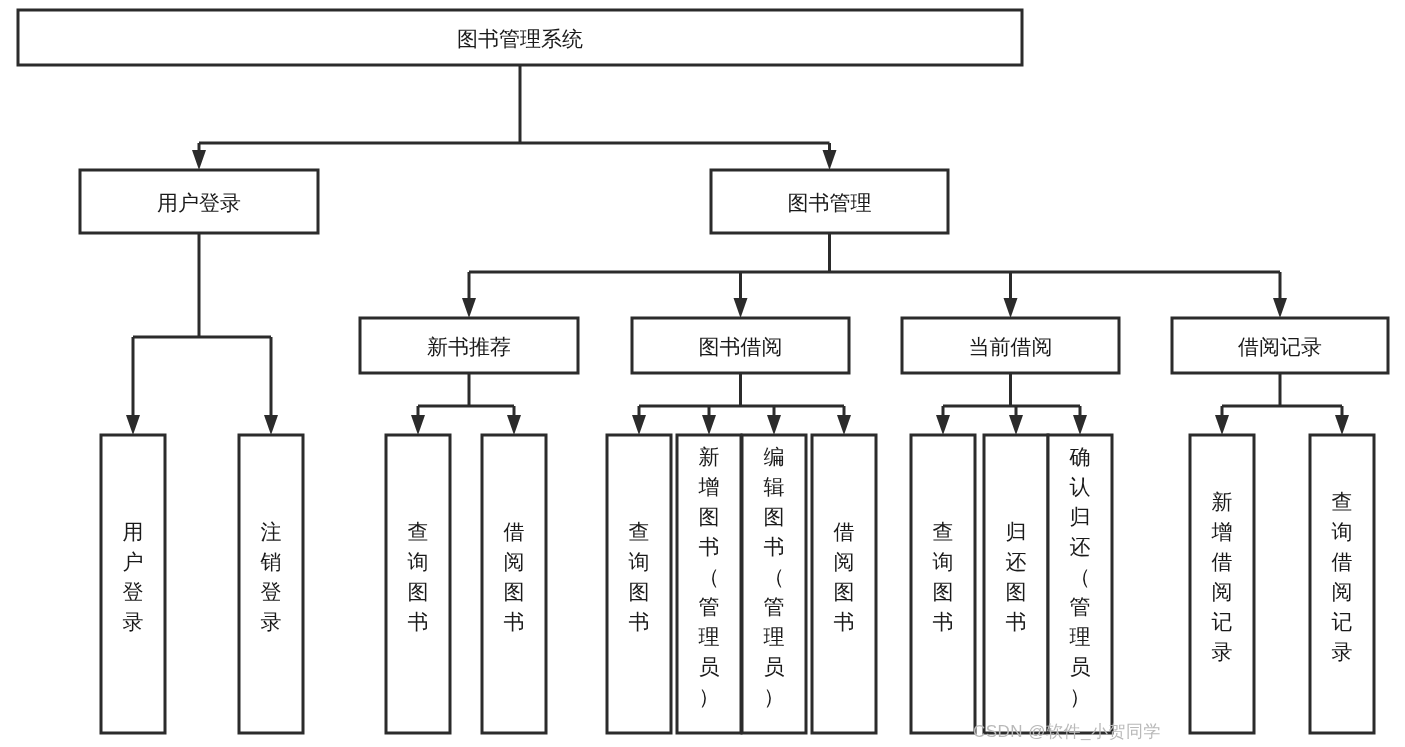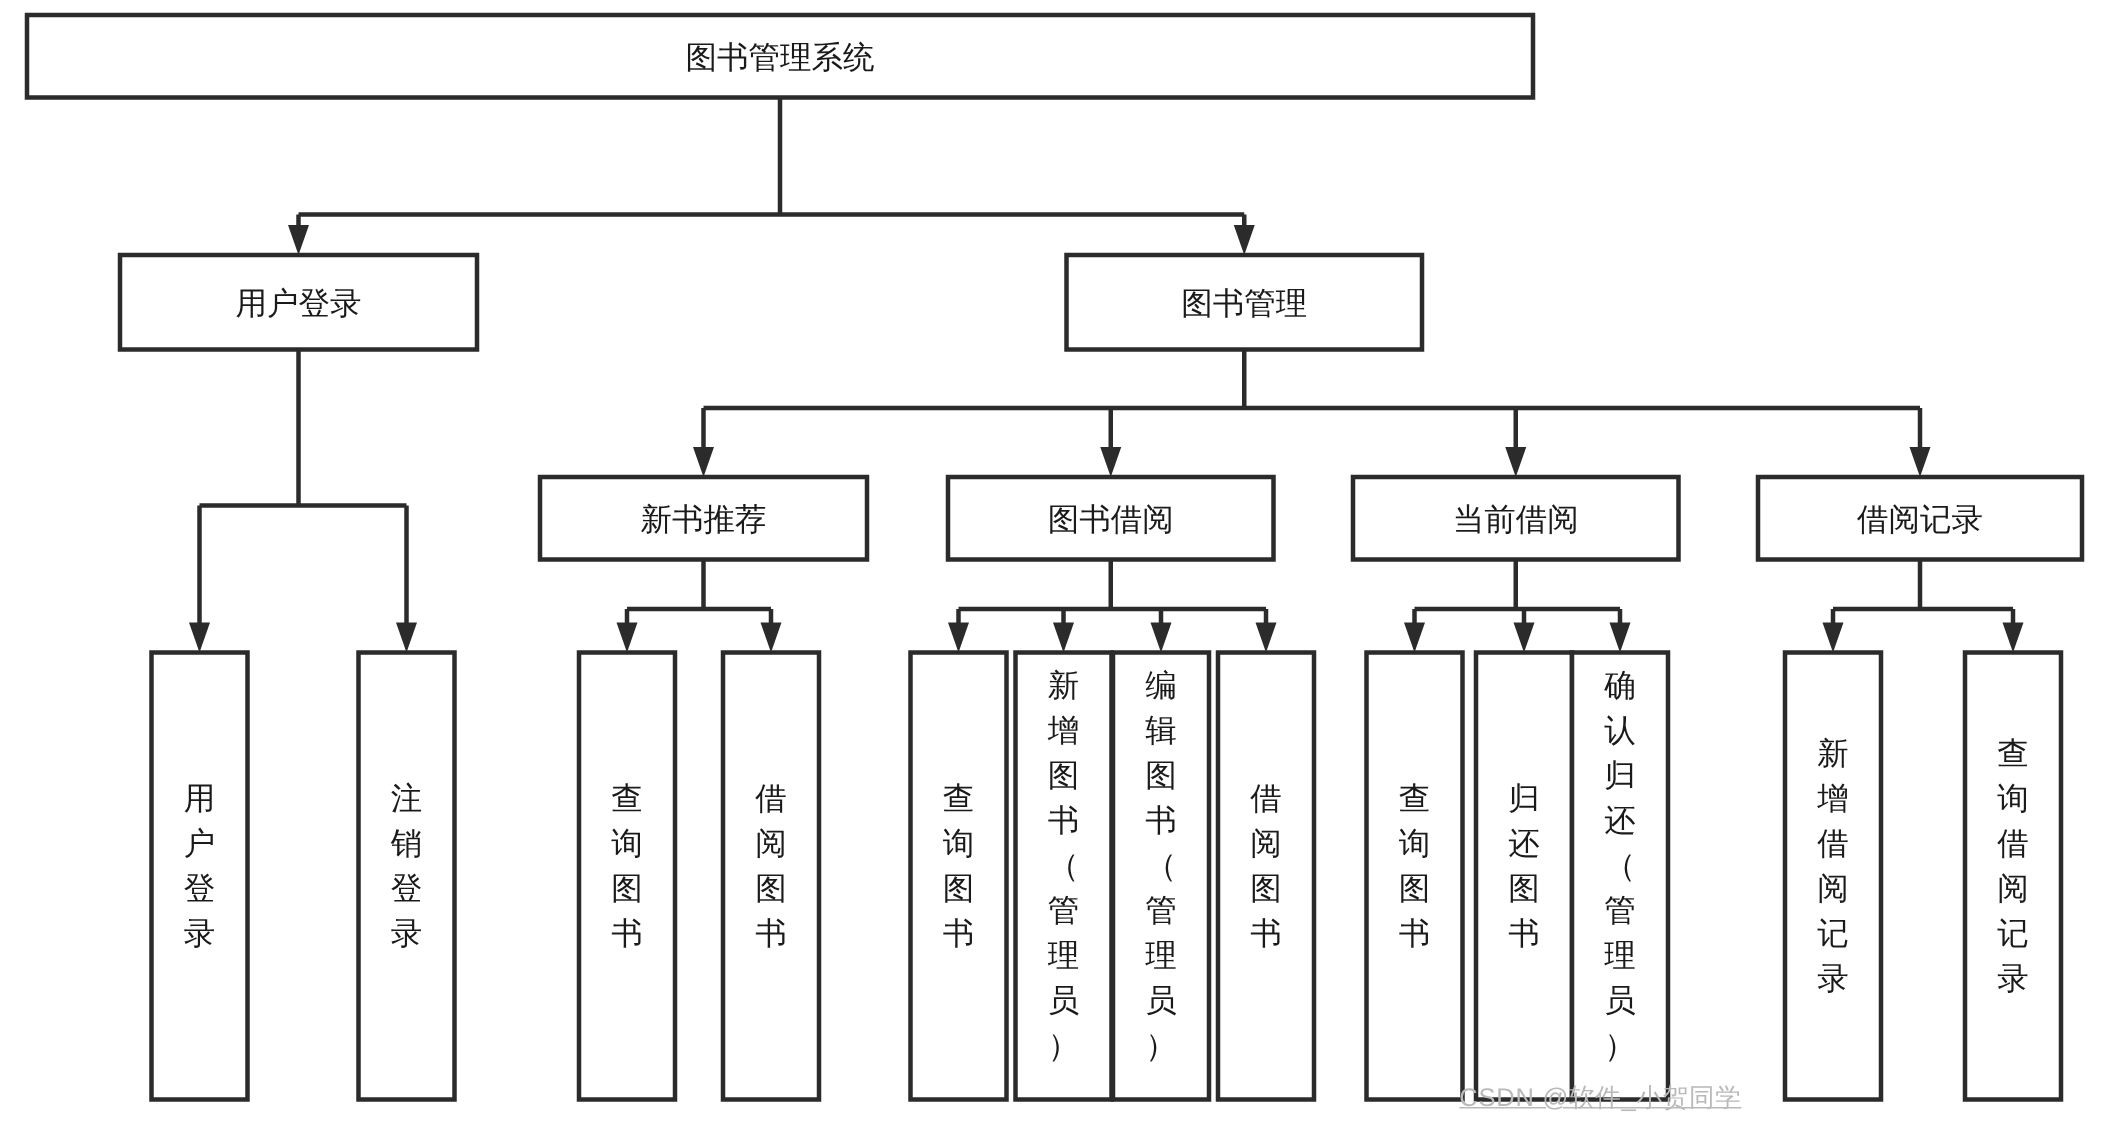--- a/index.html
+++ b/index.html
@@ -56,21 +56,20 @@
   .watermark {
     position: absolute;
     right: 8px;
     bottom: 4px;
     font-family: "Liberation Sans", "DejaVu Sans", sans-serif;
     font-size: 17px;
     color: #b9b9b9;
     white-space: nowrap;
     letter-spacing: 0.5px;
     user-select: none;
-    text-decoration: underline;
   }
 </style>
 </head>
 <body>
 
 <div id="diagram-root">
   <svg class="tree" viewBox="0 0 1405 747">
     <g id="edges-layer">
         <path class="edge" d="M 520 65 L 520 143"></path>
         <path class="edge" d="M 199 143 L 829.5 143"></path>

